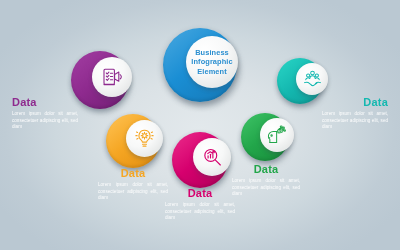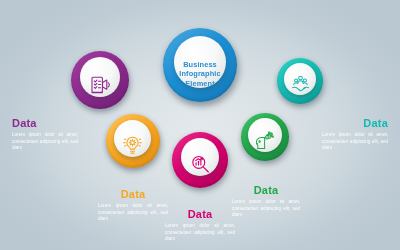--- a/index.html
+++ b/index.html
@@ -47,44 +47,44 @@
     filter: blur(3px);
     opacity: .30;
     background: #5d6b75;
   }
   .inner {
     position: absolute;
     border-radius: 50%;
     background:
       radial-gradient(circle at 36% 30%, #ffffff 0%, #f7f8f8 46%, #e6e8e8 78%, #dadddd 100%);
     display: flex;
-    align-items: flex-end;
+    align-items: center;
     justify-content: center;
     box-shadow: 0 2px 4px rgba(60,72,82,.32);
     box-sizing: border-box;
     overflow: hidden;
+    margin-left: 12px;
   }
   .inner svg { display: block; }
 
   
   .hub-text {
     text-align: center;
     line-height: 1.28;
     font-size: 7.4px;
     font-weight: bold;
     letter-spacing: .1px;
     white-space: pre-line;
     user-select: none;
   }
 
   
   .caption {
     position: absolute;
     box-sizing: border-box;
-    margin-top: 21px;
   }
   .caption .cap-title {
     font-size: 11px;
     font-weight: bold;
     line-height: 1.05;
     margin: 0 0 2px 0;
     letter-spacing: .2px;
   }
   .caption .cap-body {
     font-size: 4.6px;

